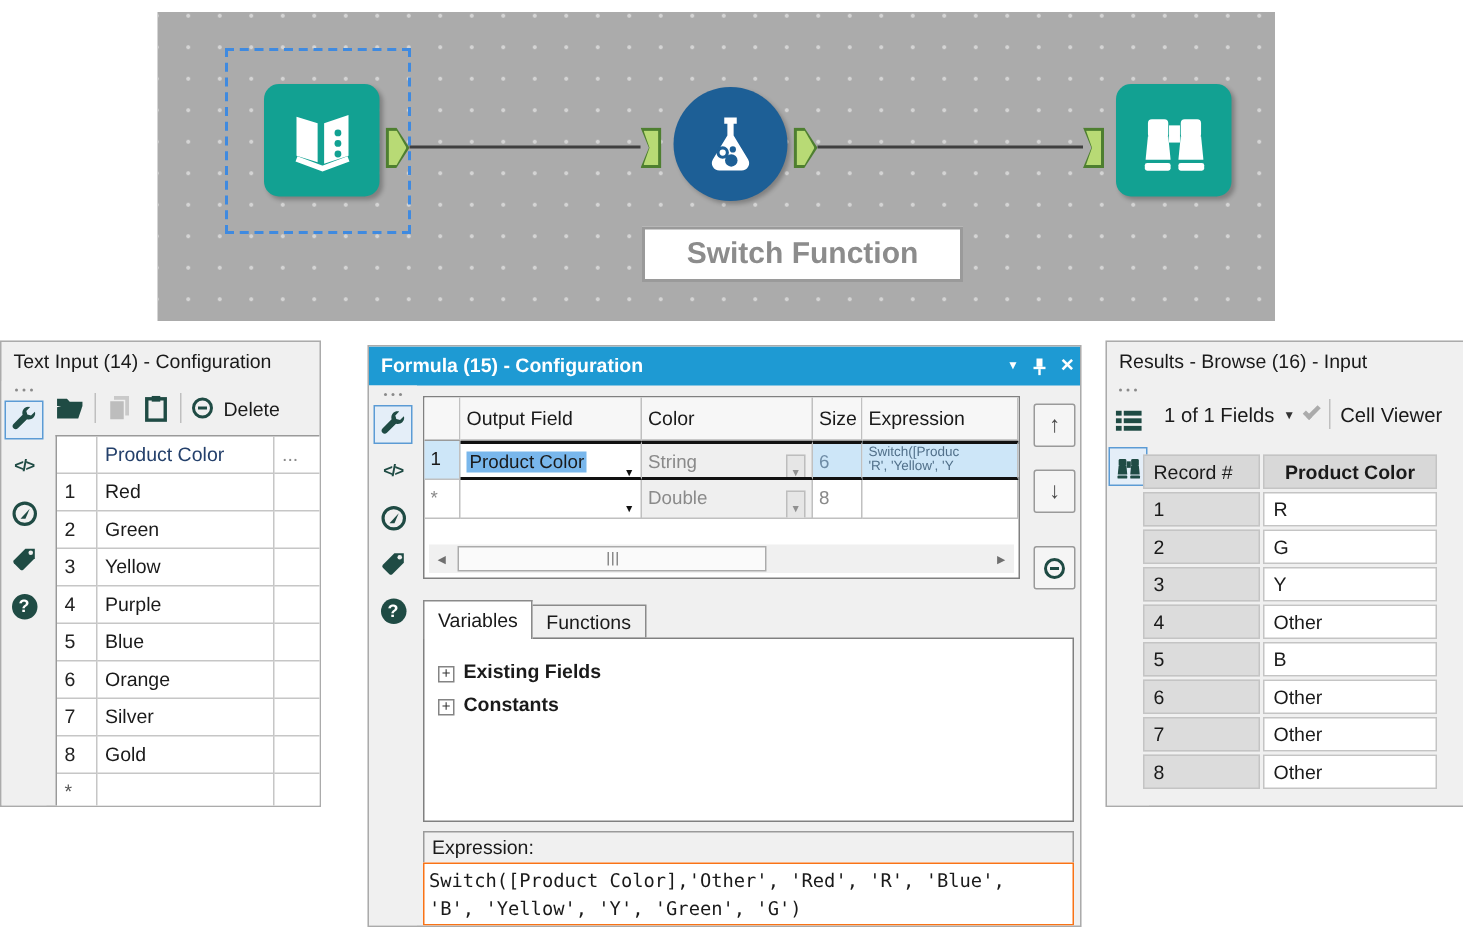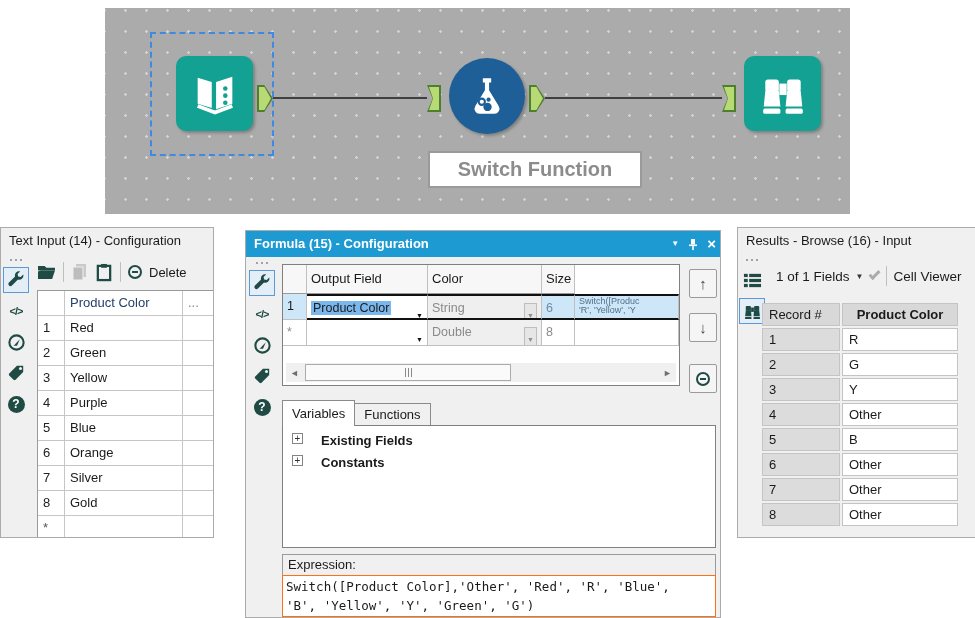--- a/index.html
+++ b/index.html
@@ -112,21 +112,21 @@
   .btn-minus { top:107px; }
 
   .f-tabs { position:absolute; left:4px; top:143px; height:26px; display:flex;
     align-items:flex-end; }
   .tab { border:1px solid #8a8a8a; background:#F0F0F0; height:23px; line-height:21px;
     padding:0 9px; margin-right:-1px; }
   .tab.active { background:#fff; height:26px; line-height:25px; border-bottom:none;
     position:relative; z-index:2; }
   .f-tree { position:absolute; left:4px; top:168px; width:434px; height:123px;
     background:#fff; border:1px solid #808080; padding:7px 0 0 9px; }
-  .tree-item { display:flex; align-items:flex-start; gap:18px; height:22px; font-weight:bold; }
+  .tree-item { display:flex; align-items:flex-end; gap:6px; height:22px; font-weight:bold; }
   .expander { width:11px; height:11px; border:1px solid #848484; background:#fff;
     font-size:10px; line-height:9px; text-align:center; color:#333; font-weight:normal; }
   .expander::before { content:"+"; }
 
   .expr-label { position:absolute; left:4px; top:297px; width:434px; height:21px;
     background:#F0F0F0; border:1px solid #9a9a9a; border-bottom:none;
     line-height:20px; padding-left:5px; }
   .expr-box { position:absolute; left:4px; top:318px; width:434px; bottom:0;
     background:#fff; border:1px solid #f97316;
     font-family:"DejaVu Sans Mono","Liberation Mono",monospace;
@@ -375,20 +375,21 @@
   </div>
 
   <div class="f-main">
 
     <div class="f-grid">
       <div class="g-row g-head">
         <div class="g-num"></div>
         <div class="g-of">Output Field</div>
         <div class="g-type">Color</div>
         <div class="g-size">Size</div>
+        <div class="g-expr">Expression</div>
       </div>
       <div class="g-row g-data r1">
         <div class="g-num">1</div>
         <div class="g-of hsel">
           <span class="cell-dd">▼</span>
           <span class="of-hl">Product Color</span>
         </div>
         <div class="g-type hsel type-cell">
           <span class="cell-dd dis">▼</span>
           <span>String</span>

